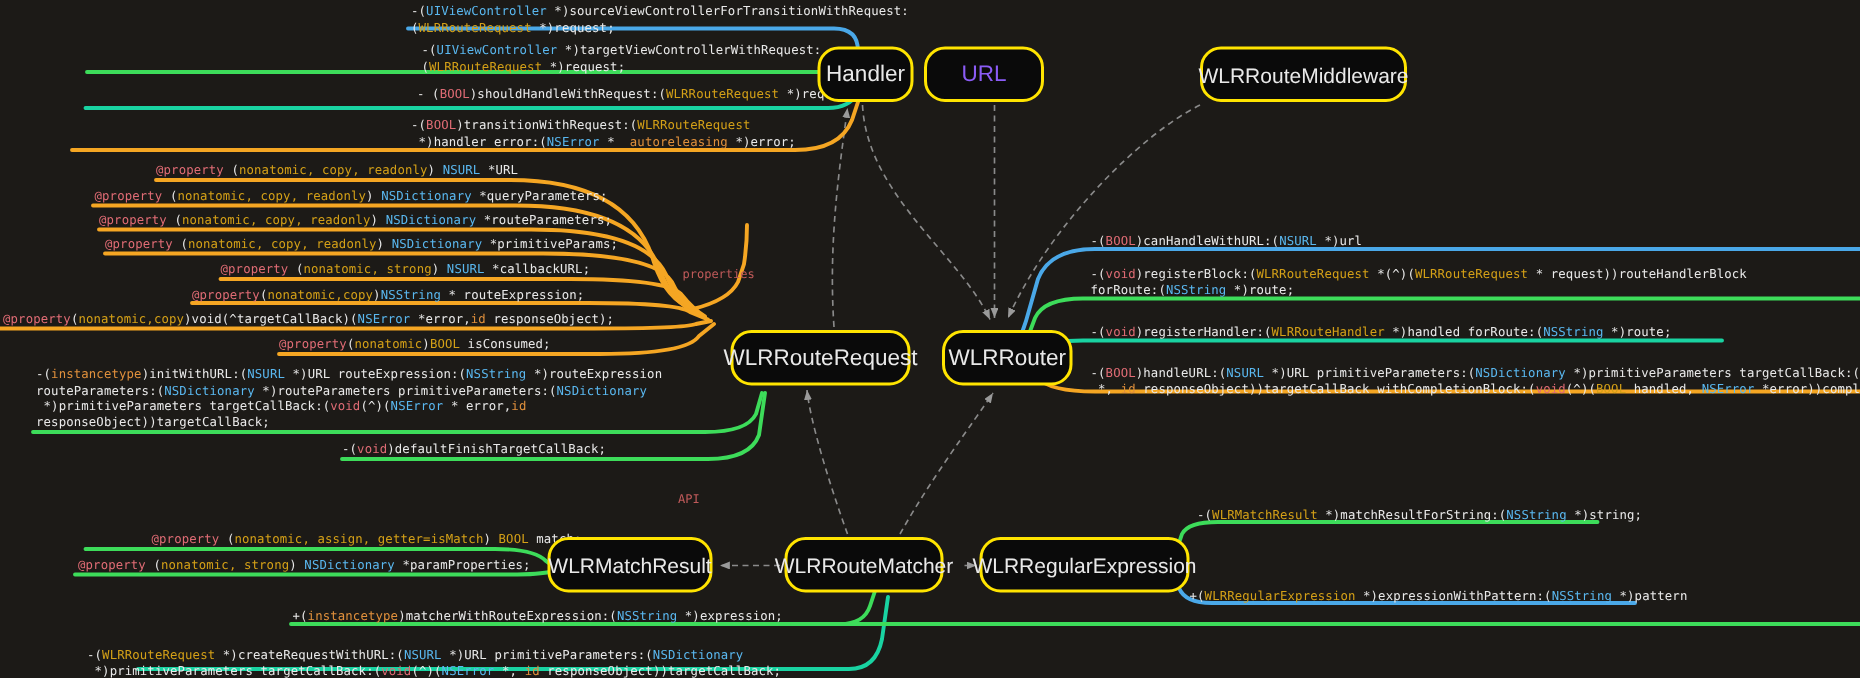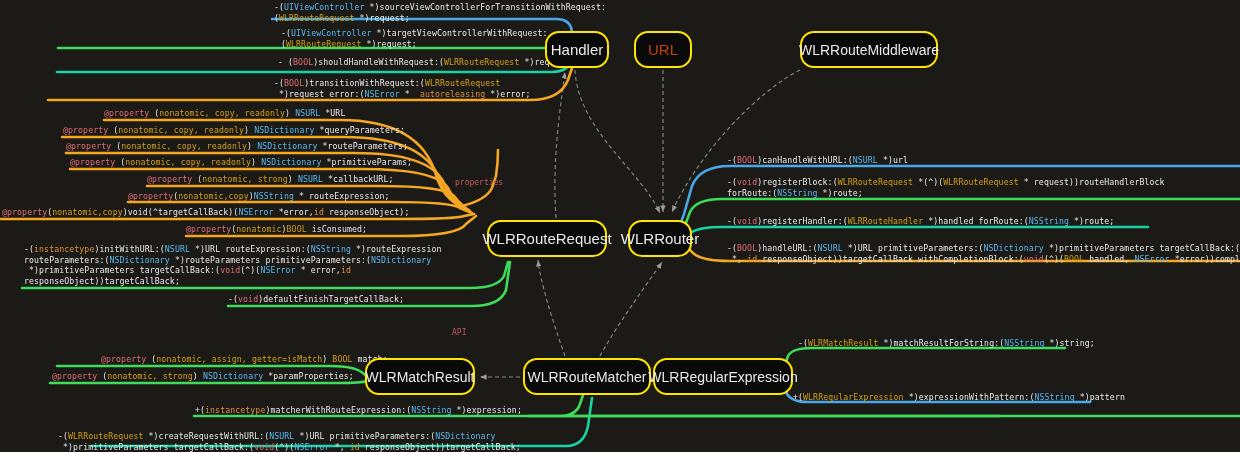--- a/index.html
+++ b/index.html
@@ -89,21 +89,21 @@
         <path d="M 528 416 L 1000 416" fill="none" stroke="#3ddc5a" stroke-width="2.6" stroke-linecap="round"></path>
         <path d="M 1065 348 L 812 348 Q 792 348 788 356 L 784 368" fill="none" stroke="#3ddc5a" stroke-width="2.6" stroke-linecap="round"></path>
         <path d="M 1090 402 L 808 402 Q 790 402 786 392 L 782 380" fill="none" stroke="#4aa8e8" stroke-width="2.6" stroke-linecap="round"></path>
       </g>
   </svg>
 
   <div id="code-layer">
       <div class="code" style="left: 274px; top: 2px;"><div><span class="w">-(</span><span class="t">UIViewController</span><span class="w"> *)sourceViewControllerForTransitionWithRequest:</span></div><div><span class="w">(</span><span class="a">WLRRouteRequest</span><span class="w"> *)request;</span></div></div>
       <div class="code" style="left: 281px; top: 28px;"><div><span class="w">-(</span><span class="t">UIViewController</span><span class="w"> *)targetViewControllerWithRequest:</span></div><div><span class="w">(</span><span class="a">WLRRouteRequest</span><span class="w"> *)request;</span></div></div>
       <div class="code" style="left: 278px; top: 57px;"><div><span class="w">- (</span><span class="k">BOOL</span><span class="w">)shouldHandleWithRequest:(</span><span class="a">WLRRouteRequest</span><span class="w"> *)request;</span></div></div>
-      <div class="code" style="left: 274px; top: 78px;"><div><span class="w">-(</span><span class="k">BOOL</span><span class="w">)transitionWithRequest:(</span><span class="a">WLRRouteRequest</span></div><div><span class="w"> *)request error:(</span><span class="t">NSError</span><span class="w"> *  </span><span class="o">autoreleasing</span><span class="w"> *)error;</span></div></div>
+      <div class="code" style="left: 274px; top: 78px;"><div><span class="w">-(</span><span class="k">BOOL</span><span class="w">)transitionWithRequest:(</span><span class="a">WLRRouteRequest</span></div><div><span class="w"> *)handler error:(</span><span class="t">NSError</span><span class="w"> *  </span><span class="o">autoreleasing</span><span class="w"> *)error;</span></div></div>
       <div class="code" style="left: 104px; top: 108px;"><div><span class="k">@property</span><span class="w"> (</span><span class="a">nonatomic, copy, readonly</span><span class="w">) </span><span class="t">NSURL</span><span class="w"> *URL</span></div></div>
       <div class="code" style="left: 63px; top: 125px;"><div><span class="k">@property</span><span class="w"> (</span><span class="a">nonatomic, copy, readonly</span><span class="w">) </span><span class="t">NSDictionary</span><span class="w"> *queryParameters;</span></div></div>
       <div class="code" style="left: 66px; top: 141px;"><div><span class="k">@property</span><span class="w"> (</span><span class="a">nonatomic, copy, readonly</span><span class="w">) </span><span class="t">NSDictionary</span><span class="w"> *routeParameters;</span></div></div>
       <div class="code" style="left: 70px; top: 157px;"><div><span class="k">@property</span><span class="w"> (</span><span class="a">nonatomic, copy, readonly</span><span class="w">) </span><span class="t">NSDictionary</span><span class="w"> *primitiveParams;</span></div></div>
       <div class="code" style="left: 147px; top: 174px;"><div><span class="k">@property</span><span class="w"> (</span><span class="a">nonatomic, strong</span><span class="w">) </span><span class="t">NSURL</span><span class="w"> *callbackURL;</span></div></div>
       <div class="code" style="left: 128px; top: 191px;"><div><span class="k">@property</span><span class="w">(</span><span class="a">nonatomic,copy</span><span class="w">)</span><span class="t">NSString</span><span class="w"> * routeExpression;</span></div></div>
       <div class="code" style="left: 2px; top: 207px;"><div><span class="k">@property</span><span class="w">(</span><span class="a">nonatomic,copy</span><span class="w">)void(^targetCallBack)(</span><span class="t">NSError</span><span class="w"> *error,</span><span class="o">id</span><span class="w"> responseObject);</span></div></div>
       <div class="code" style="left: 186px; top: 224px;"><div><span class="k">@property</span><span class="w">(</span><span class="a">nonatomic</span><span class="w">)</span><span class="a">BOOL</span><span class="w"> isConsumed;</span></div></div>
       <div class="code" style="left: 24px; top: 244px;"><div><span class="w">-(</span><span class="o">instancetype</span><span class="w">)initWithURL:(</span><span class="t">NSURL</span><span class="w"> *)URL routeExpression:(</span><span class="t">NSString</span><span class="w"> *)routeExpression</span></div><div><span class="w">routeParameters:(</span><span class="t">NSDictionary</span><span class="w"> *)routeParameters primitiveParameters:(</span><span class="t">NSDictionary</span></div><div><span class="w"> *)primitiveParameters targetCallBack:(</span><span class="k">void</span><span class="w">(^)(</span><span class="t">NSError</span><span class="w"> * error,</span><span class="o">id</span></div><div><span class="w">responseObject))targetCallBack;</span></div></div>
       <div class="code" style="left: 228px; top: 294px;"><div><span class="w">-(</span><span class="k">void</span><span class="w">)defaultFinishTargetCallBack;</span></div></div>
@@ -113,26 +113,26 @@
       <div class="code" style="left: 727px; top: 243px;"><div><span class="w">-(</span><span class="k">BOOL</span><span class="w">)handleURL:(</span><span class="t">NSURL</span><span class="w"> *)URL primitiveParameters:(</span><span class="t">NSDictionary</span><span class="w"> *)primitiveParameters targetCallBack:(</span></div><div><span class="w"> *, </span><span class="o">id</span><span class="w"> responseObject))targetCallBack withCompletionBlock:(</span><span class="k">void</span><span class="w">(^)(</span><span class="a">BOOL</span><span class="w"> handled, </span><span class="t">NSError</span><span class="w"> *error))completionBlock;</span></div></div>
       <div class="code" style="left: 57px; top: 354px; margin-left: 44px;"><div><span class="k">@property</span><span class="w"> (</span><span class="a">nonatomic, assign, getter=isMatch</span><span class="w">) </span><span class="a">BOOL</span><span class="w"> match;</span></div></div>
       <div class="code" style="left: 52px; top: 371px;"><div><span class="k">@property</span><span class="w"> (</span><span class="a">nonatomic, strong</span><span class="w">) </span><span class="t">NSDictionary</span><span class="w"> *paramProperties;</span></div></div>
       <div class="code" style="left: 195px; top: 405px;"><div><span class="w">+(</span><span class="o">instancetype</span><span class="w">)matcherWithRouteExpression:(</span><span class="t">NSString</span><span class="w"> *)expression;</span></div></div>
       <div class="code" style="left: 58px; top: 431px;"><div><span class="w">-(</span><span class="a">WLRRouteRequest</span><span class="w"> *)createRequestWithURL:(</span><span class="t">NSURL</span><span class="w"> *)URL primitiveParameters:(</span><span class="t">NSDictionary</span></div><div><span class="w"> *)primitiveParameters targetCallBack:(</span><span class="k">void</span><span class="w">(^)(</span><span class="t">NSError</span><span class="w"> *, </span><span class="o">id</span><span class="w"> responseObject))targetCallBack;</span></div></div>
       <div class="code" style="left: 798px; top: 338px;"><div><span class="w">-(</span><span class="a">WLRMatchResult</span><span class="w"> *)matchResultForString:(</span><span class="t">NSString</span><span class="w"> *)string;</span></div></div>
       <div class="code" style="left: 793px; top: 392px;"><div><span class="w">+(</span><span class="a">WLRRegularExpression</span><span class="w"> *)expressionWithPattern:(</span><span class="t">NSString</span><span class="w"> *)pattern</span></div></div>
     </div>
   <div id="node-layer">
       <div class="node" style="left: 545px; top: 31px; width: 64px; height: 37px; font-size: 15px; border-color: rgb(255, 228, 0); background: rgb(10, 10, 10); color: rgb(233, 233, 233);">Handler</div>
-      <div class="node" style="left: 634px; top: 31px; width: 58px; height: 37px; font-size: 15px; border-color: rgb(255, 228, 0); background: rgb(10, 10, 10); color: #c2410c;">URL</div>
+      <div class="node" style="left: 616px; top: 31px; width: 80px; height: 37px; font-size: 15px; border-color: rgb(255, 228, 0); background: rgb(10, 10, 10); color: #8b5cf6;">URL</div>
       <div class="node" style="left: 752px; top: 31px; width: 138px; height: 37px; font-size: 14px; border-color: rgb(255, 228, 0); background: rgb(10, 10, 10); color: rgb(233, 233, 233); margin-left: 48px;">WLRRouteMiddleware</div>
       <div class="node" style="left: 487px; top: 220px; width: 120px; height: 37px; font-size: 15px; border-color: rgb(255, 228, 0); background: rgb(10, 10, 10); color: rgb(233, 233, 233);">WLRRouteRequest</div>
-      <div class="node" style="left: 628px; top: 220px; width: 64px; height: 37px; font-size: 15px; border-color: rgb(255, 228, 0); background: rgb(10, 10, 10); color: rgb(233, 233, 233);">WLRRouter</div>
+      <div class="node" style="left: 628px; top: 220px; width: 87px; height: 37px; font-size: 15px; border-color: rgb(255, 228, 0); background: rgb(10, 10, 10); color: rgb(233, 233, 233);">WLRRouter</div>
       <div class="node" style="left: 365px; top: 358px; width: 110px; height: 37px; font-size: 14px; border-color: rgb(255, 228, 0); background: rgb(10, 10, 10); color: rgb(233, 233, 233);">WLRMatchResult</div>
-      <div class="node" style="left: 523px; top: 358px; width: 128px; height: 37px; font-size: 14px; border-color: rgb(255, 228, 0); background: rgb(10, 10, 10); color: rgb(233, 233, 233);">WLRRouteMatcher</div>
+      <div class="node" style="left: 523px; top: 358px; width: 106px; height: 37px; font-size: 14px; border-color: rgb(255, 228, 0); background: rgb(10, 10, 10); color: rgb(233, 233, 233);">WLRRouteMatcher</div>
       <div class="node" style="left: 653px; top: 358px; width: 140px; height: 37px; font-size: 14px; border-color: rgb(255, 228, 0); background: rgb(10, 10, 10); color: rgb(233, 233, 233);">WLRRegularExpression</div>
     </div>
   <div id="label-layer">
       <div class="edge-label" style="left: 455px; top: 178px;">properties</div>
       <div class="edge-label" style="left: 452px; top: 296px; margin-top: 32px;">API</div>
     </div>
 
 </div>
 
 </body></html>

